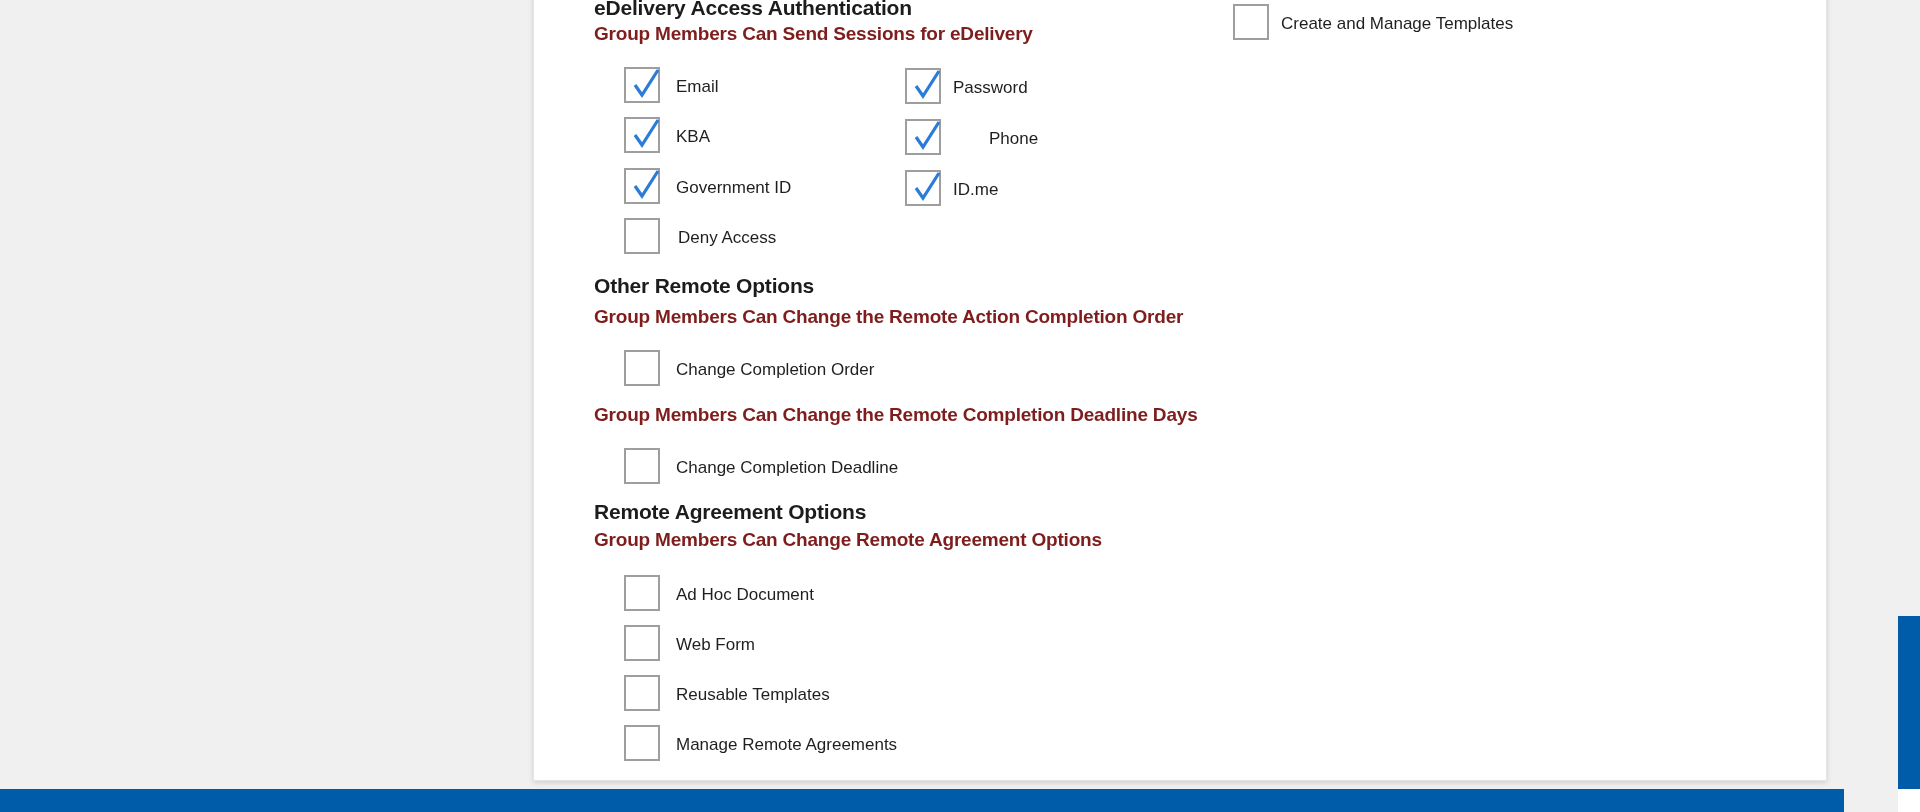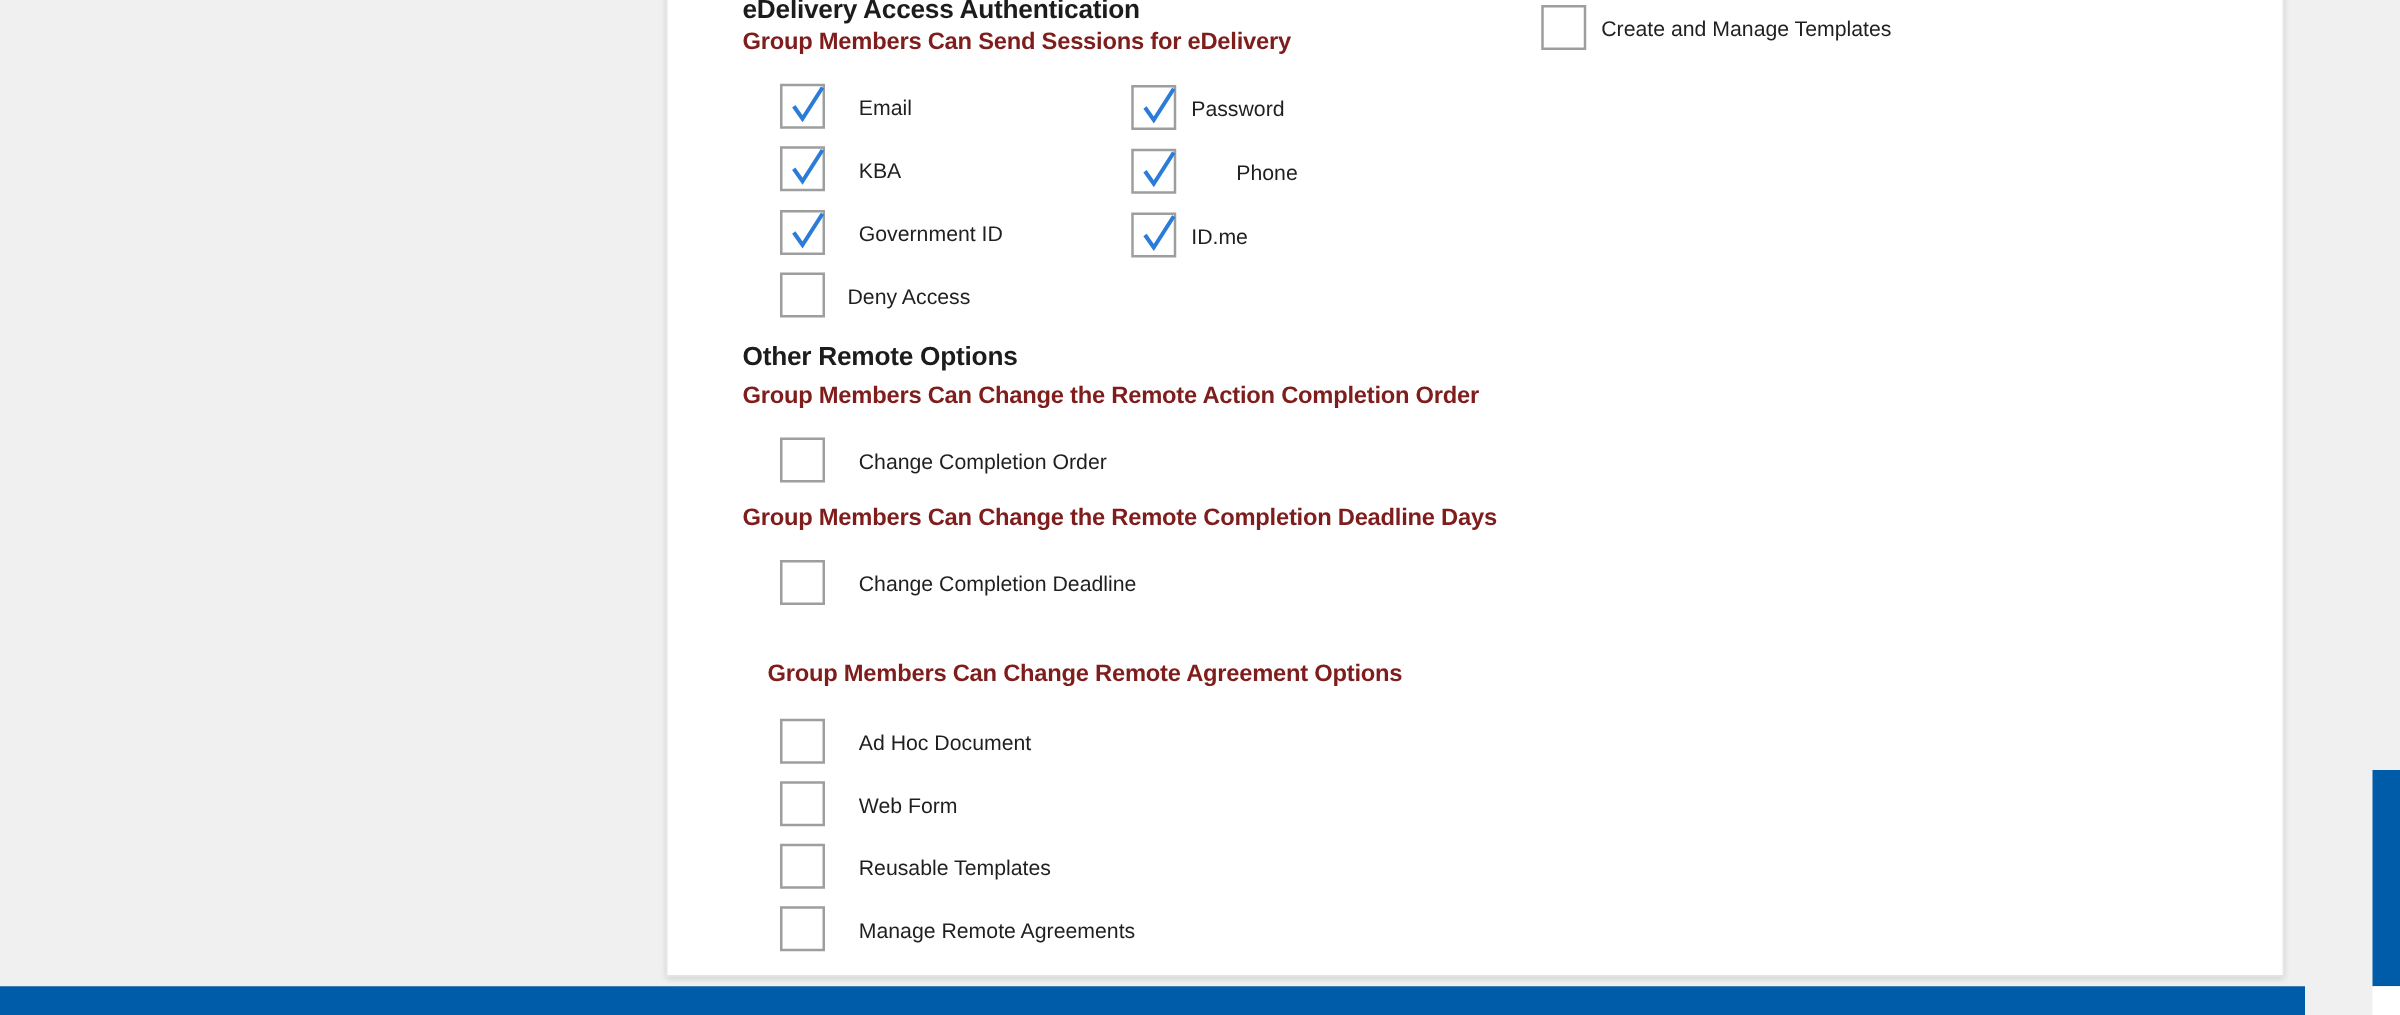--- a/index.html
+++ b/index.html
@@ -33,21 +33,21 @@
     line-height:1.3; letter-spacing:-0.2px;
     color:#7f1d1d; white-space:nowrap;
   }
 
   .opt-row {
     position:absolute;
     display:flex; align-items:center;
     height:36px;
     text-align:center;
   }
-  .opt-row.col1 { gap:27px; }
+  .opt-row.col1 { gap:16px; }
   .opt-row.col2 { gap:12px; }
   .opt-row.colr { gap:12px; }
 
   .cb {
     width:36px; height:36px;
     flex:0 0 36px;
     background:#ffffff;
     border:2px solid #9e9e9e;
     position:relative;
     cursor:pointer;
@@ -183,21 +183,22 @@
 
   <div class="h2" style="left:594px; top:403px;">Group Members Can Change the Remote Completion Deadline Days</div>
 
   <div class="opt-row col1" style="left:624px; top:448px;">
     <span class="cb">
       
     </span>
     <span class="opt-label">Change Completion Deadline</span>
   </div>
 
-  <div class="h2" style="left:614px; top:528px;">Group Members Can Change Remote Agreement Options</div>
+  <div class="h1" style="left:594px; top:498px;">Remote Agreement Options</div>
+  <div class="h2" style="left:594px; top:528px;">Group Members Can Change Remote Agreement Options</div>
 
   <div class="opt-row col1" style="left:624px; top:575px;">
     <span class="cb">
       
     </span>
     <span class="opt-label">Ad Hoc Document</span>
   </div>
 
   <div class="opt-row col1" style="left:624px; top:625px;">
     <span class="cb">

